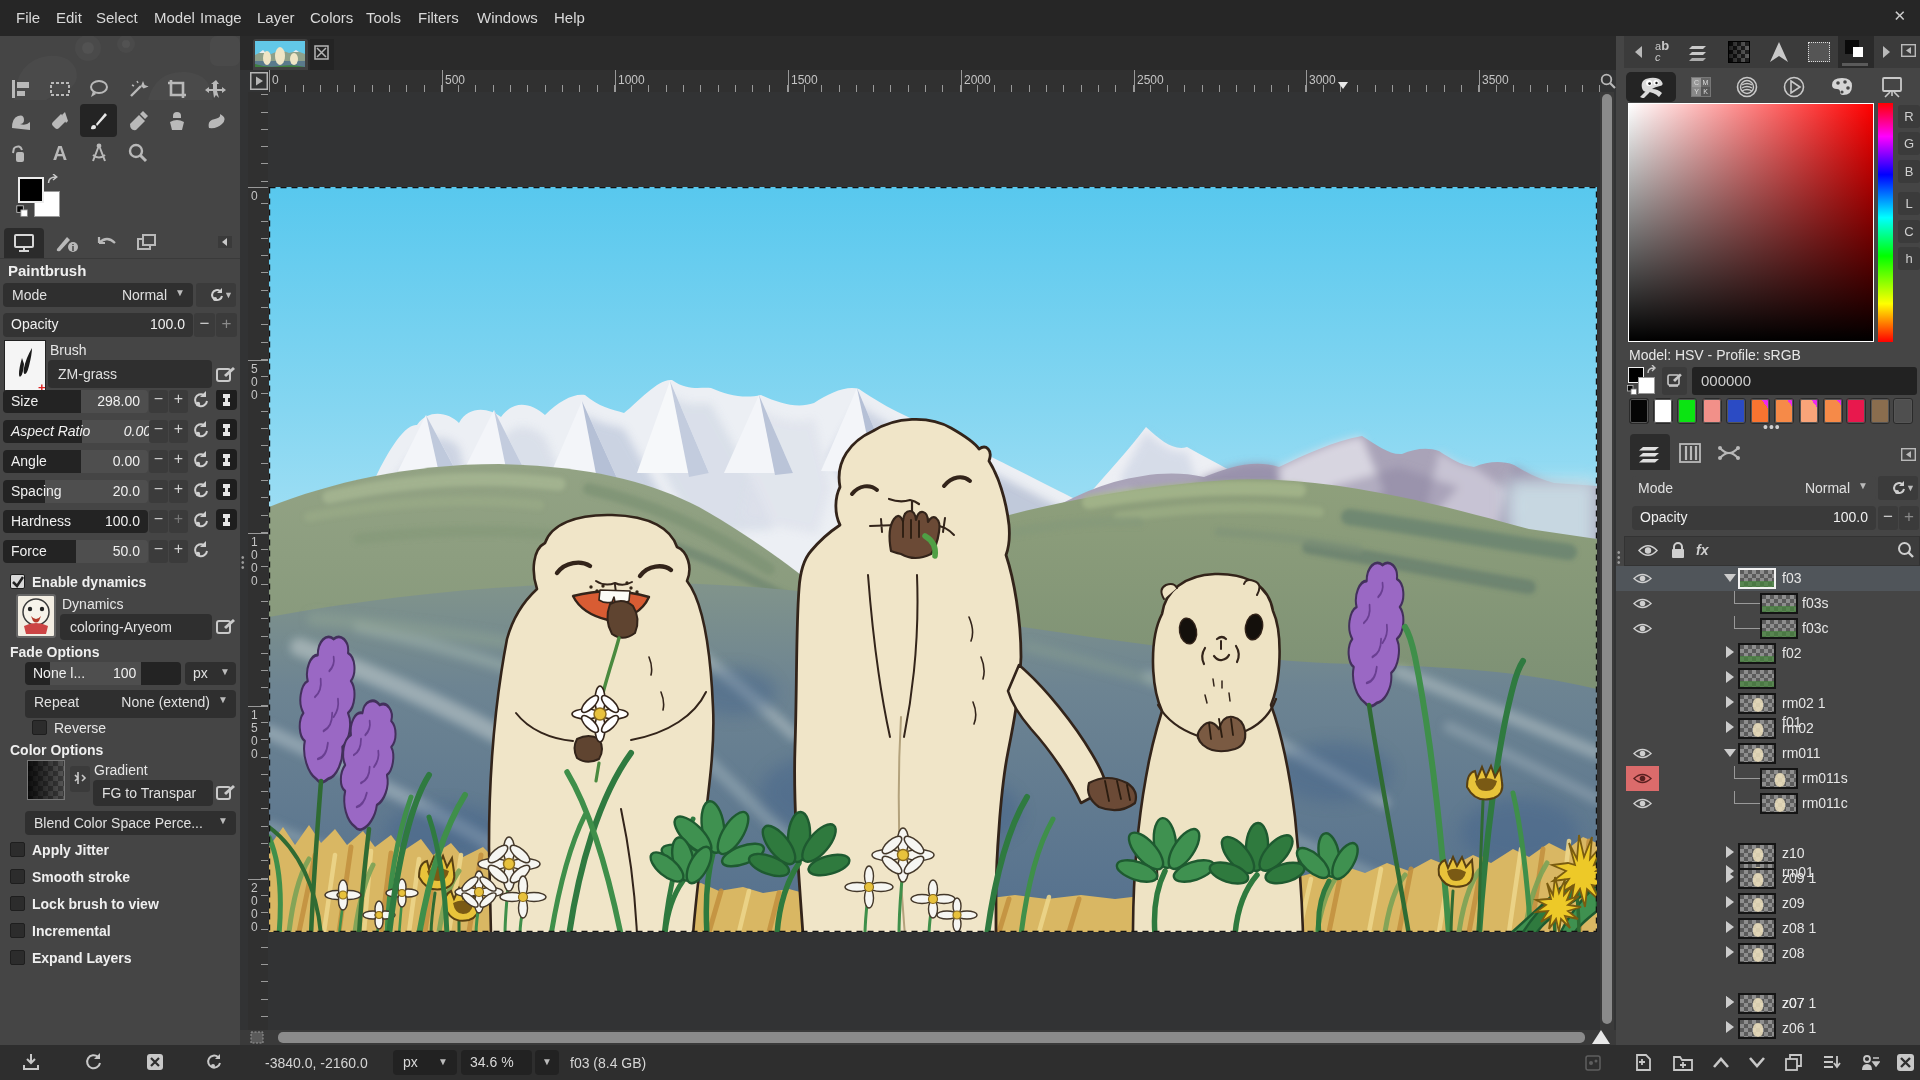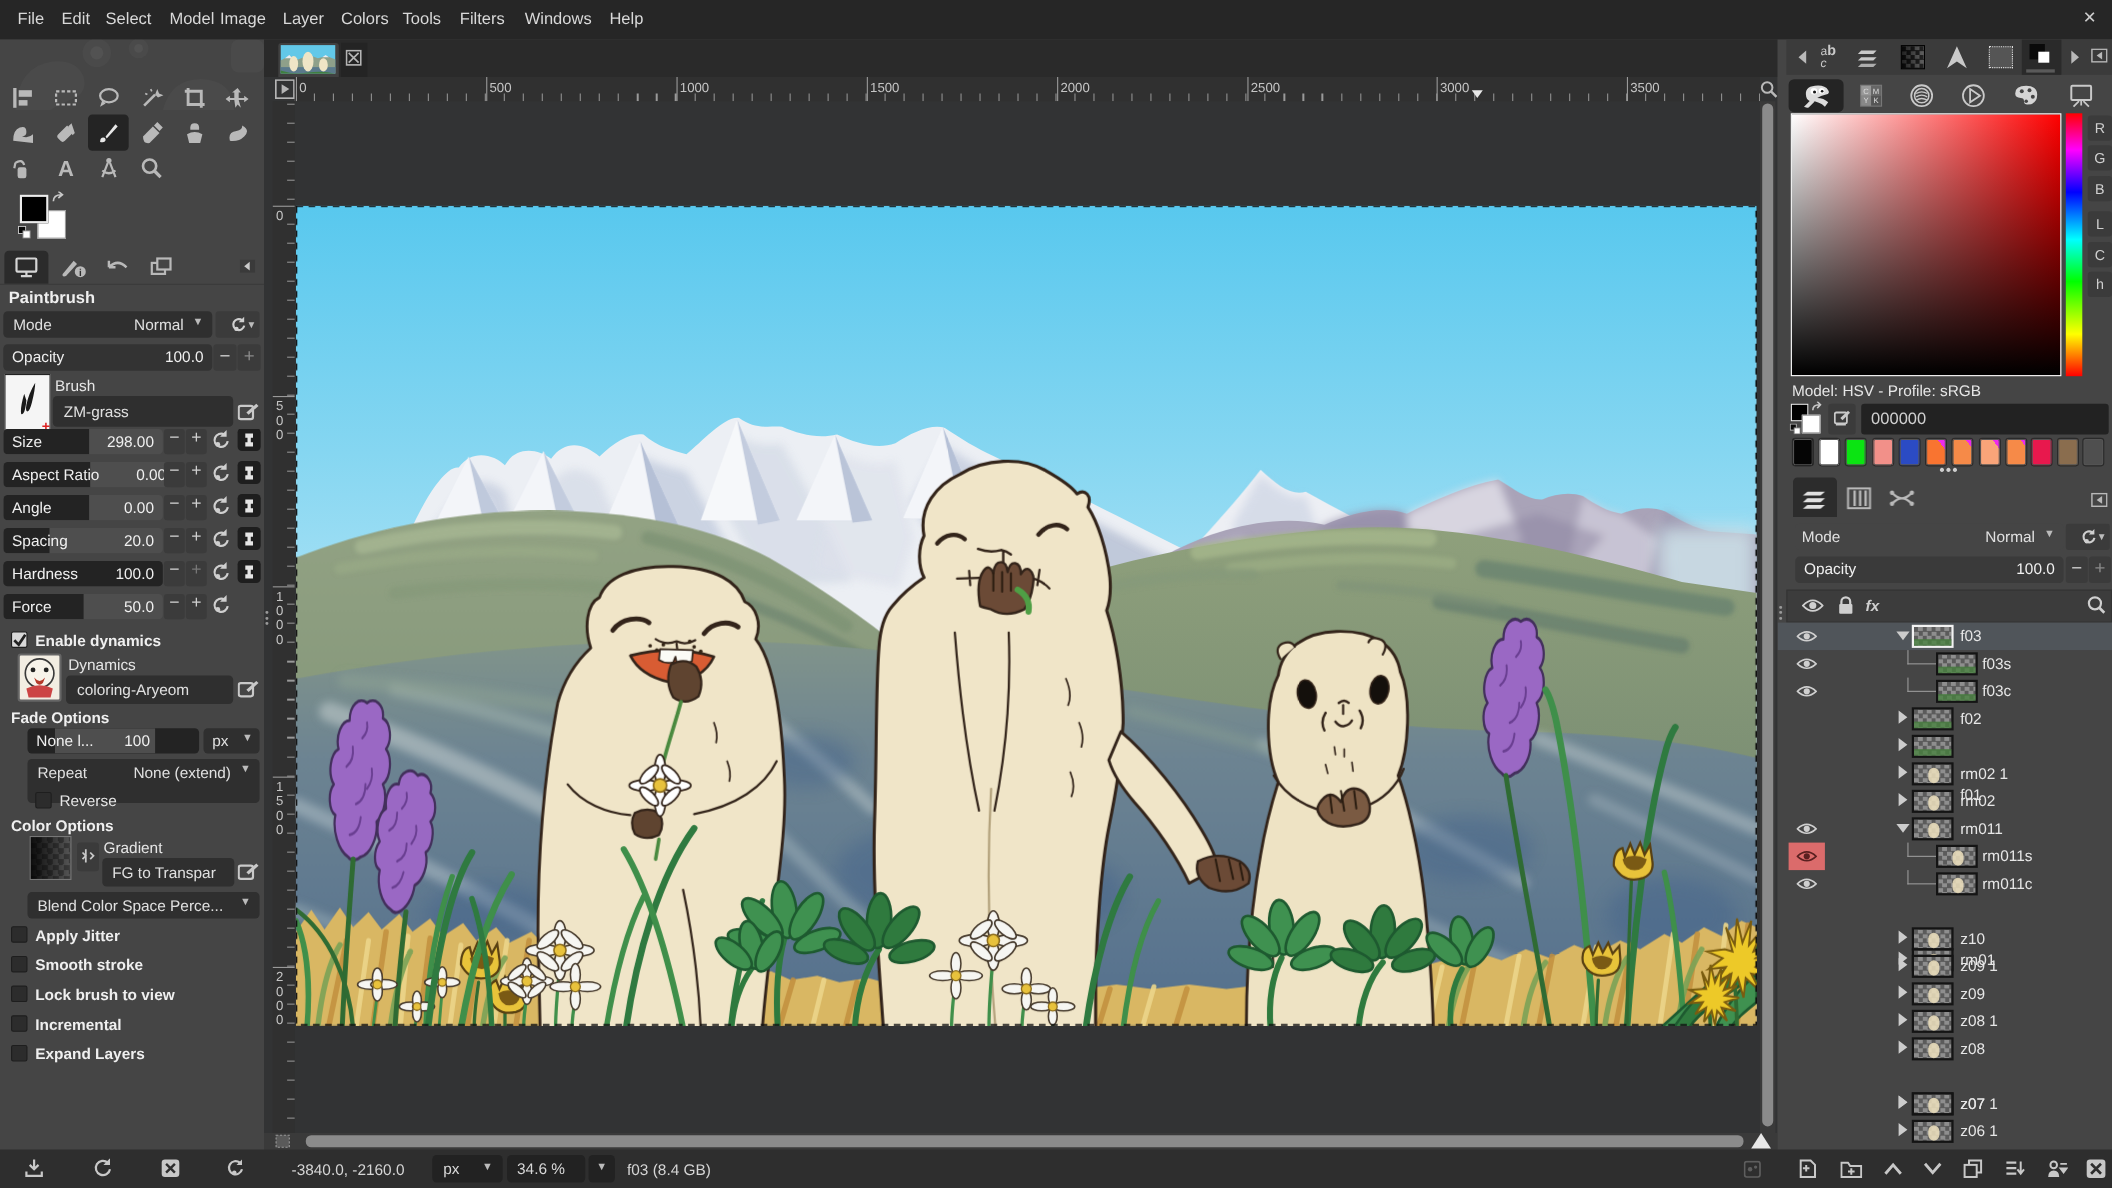--- a/index.html
+++ b/index.html
@@ -241,21 +241,21 @@
     <svg class="abs" style="left:216px;top:330px" width="20" height="18" viewBox="0 0 20 18">
         <rect x="1" y="3" width="13" height="12" rx="2" fill="none" stroke="#c9c9c9" stroke-width="2"></rect>
         <path d="M8,9 L17,1 l2,2 -9,8 z" fill="#c9c9c9"></path>
       </svg>
 
     <div class="slider abs" style="left:3px;top:354px;width:145px;height:23px;">
         <div class="fill" style="width:78px"></div>
         <span class="sl-l">Size</span>
         <span class="sl-v">298.00</span>
       </div>
-    <div class="slider abs" style="left:3px;top:384px;width:156px;height:23px;">
+    <div class="slider abs" style="left:3px;top:384px;width:156px;height:23px;font-style:italic;">
         <div class="fill" style="width:79px"></div>
         <span class="sl-l">Aspect Ratio</span>
         <span class="sl-v">0.00</span>
       </div>
     <div class="slider abs" style="left:3px;top:414px;width:145px;height:23px;">
         <div class="fill" style="width:78px"></div>
         <span class="sl-l">Angle</span>
         <span class="sl-v">0.00</span>
       </div>
     <div class="slider abs" style="left:3px;top:444px;width:145px;height:23px;">
@@ -337,21 +337,21 @@
     <div class="boldlbl abs" style="left:10px;top:608px;">Fade Options</div>
     <div class="slider abs" style="left:25px;top:626px;width:156px;height:23px;background:#232323;">
         <div class="abs" style="left:25px;top:0;width:91px;height:23px;background:#4e4e4e;"></div>
         <span class="sl-l">None l...</span>
         <span class="abs" style="left:88px;top:3px;">100</span>
       </div>
     <div class="combo abs" style="left:185px;top:626px;width:51px;height:23px;">
         <span class="abs" style="left:8px;top:3px;">px</span>
         <span class="abs" style="right:6px;top:4px;color:#bbb;font-size:10px;">▼</span>
       </div>
-    <div class="combo abs" style="left:25px;top:654px;width:211px;height:40px;">
+    <div class="combo abs" style="left:25px;top:654px;width:211px;height:28px;">
         <span class="abs" style="left:9px;top:4px;">Repeat</span>
         <span class="abs" style="right:26px;top:4px;">None (extend)</span>
         <span class="abs" style="right:8px;top:4px;color:#bbb;font-size:10px;">▼</span>
       </div>
     <div class="checkbox" style="left:32px;top:684px;"></div>
     <div class="lbl abs" style="left:54px;top:684px;">Reverse</div>
 
     <div class="boldlbl abs" style="left:10px;top:706px;">Color Options</div>
     <div class="abs" style="left:27px;top:724px;width:38px;height:40px;border:1px solid #777;background:
       repeating-conic-gradient(#3a3a3a 0 25%,#555 0 50%) 0 0/10px 10px;">

